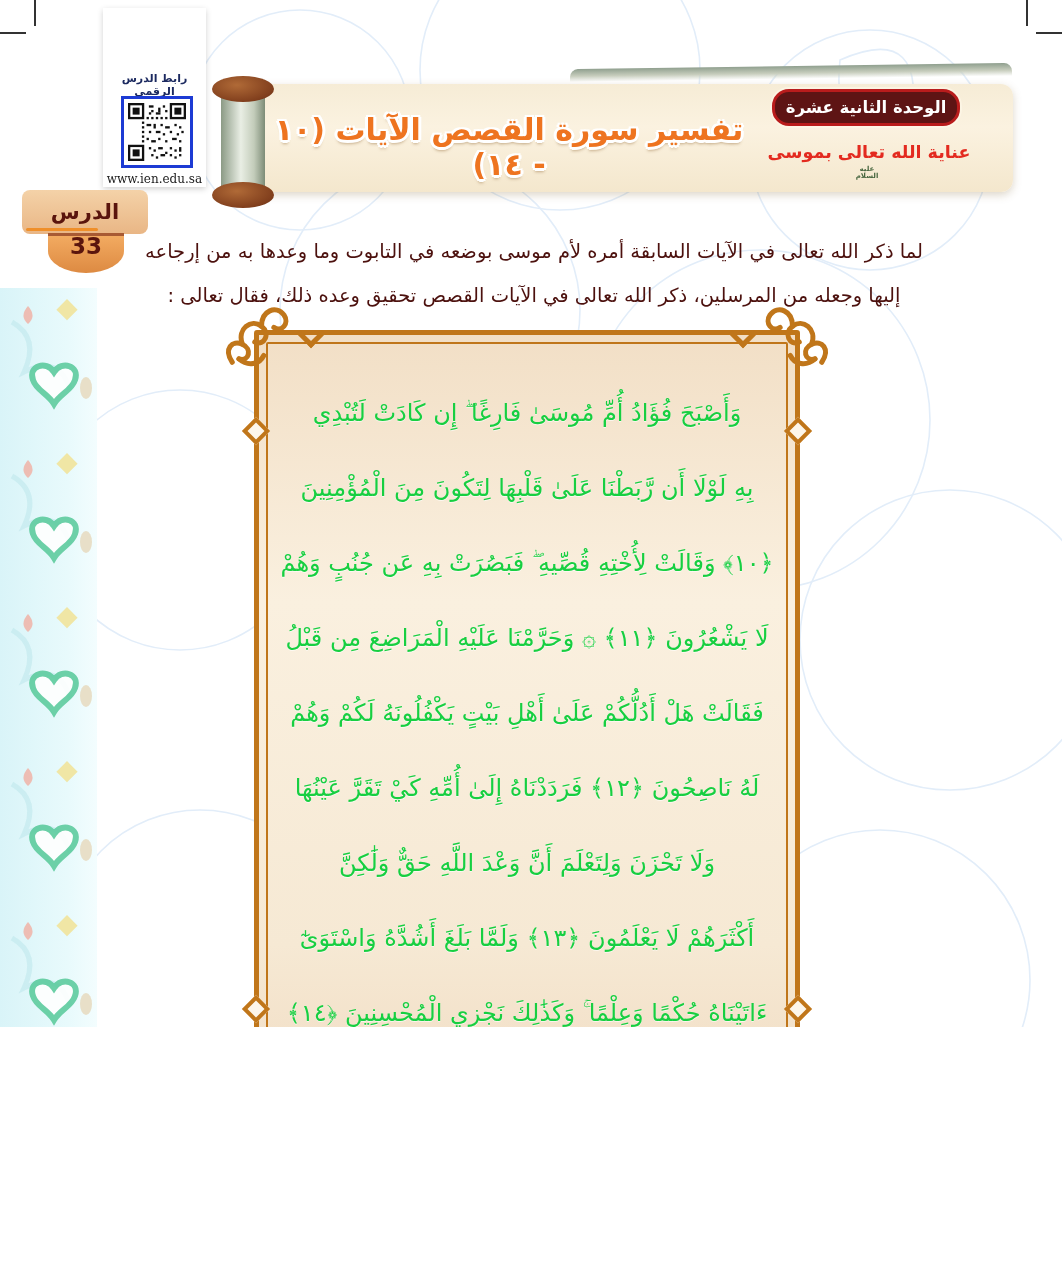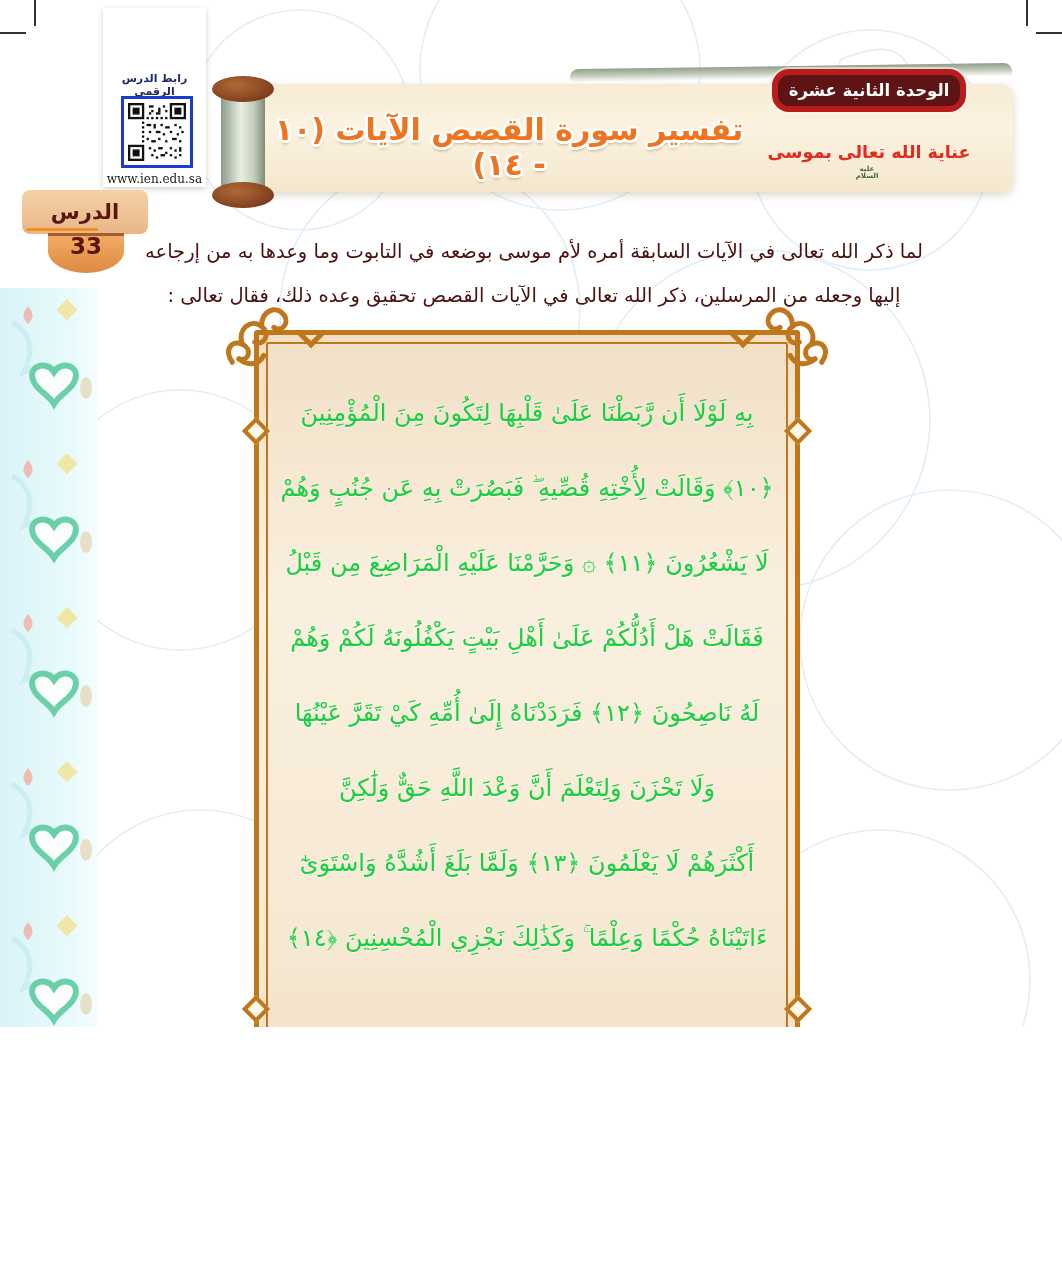--- a/index.html
+++ b/index.html
@@ -41,22 +41,22 @@
   #scroll-pole{position:absolute;left:221px;top:88px;width:44px;height:106px;z-index:4;
                background:linear-gradient(90deg,#8b9a85,#e9eee4 45%,#c3ccba 75%,#7d8c77);
                border-radius:4px;}
   .pole-knob{position:absolute;left:212px;width:62px;height:26px;z-index:5;border-radius:50%;
              background:radial-gradient(ellipse at 40% 35%,#b06a37,#813f1d 70%,#5f2c13);}
   #knob-top{top:76px;} #knob-bottom{top:182px;}
   #page-title{position:absolute;left:268px;top:112px;width:482px;z-index:4;text-align:center;
               font-size:30px;font-weight:bold;color:#ee7420;
               text-shadow:-2px -2px 0 #fff,2px -2px 0 #fff,-2px 2px 0 #fff,2px 2px 0 #fff,
                           0 3px 0 #fff,3px 0 0 #fff,-3px 0 0 #fff,0 4px 3px rgba(150,110,60,.5);}
-  #unit-badge{position:absolute;left:772px;top:69px;width:182px;height:31px;z-index:4;
-              background:#5e1414;border:6px solid #b91c1c;border-radius:17px;
+  #unit-badge{position:absolute;left:772px;top:89px;width:182px;height:31px;z-index:4;
+              background:#5e1414;border:3px solid #b91c1c;border-radius:17px;
               box-shadow:0 0 0 2px rgba(255,250,235,.55);
               display:flex;align-items:center;justify-content:center;
               color:#fff;font-size:16.5px;font-weight:bold;}
   #lesson-topic{position:absolute;left:756px;top:142px;width:226px;z-index:4;text-align:center;
                 color:#e32a1f;font-size:17.5px;font-weight:bold;}
   #honorific{display:inline-block;vertical-align:middle;margin-right:4px;line-height:1;
              font-size:7px;font-weight:bold;color:#47663f;text-align:center;}
   #honorific span{display:block;}
   
   #intro{position:absolute;left:128px;top:230px;width:812px;z-index:2;text-align:center;
@@ -277,20 +277,21 @@
     <div class="chev down" style="right:42px;"></div>
     <div class="chev up" style="left:42px;"></div>
     <div class="chev up" style="right:42px;"></div>
 
     <div class="edge-orn" style="left:-13px;top:86px;"></div>
     <div class="edge-orn" style="right:-13px;top:86px;"></div>
     <div class="edge-orn" style="left:-13px;top:664px;"></div>
     <div class="edge-orn" style="right:-13px;top:664px;"></div>
 
     <div id="quran-text">
+      <div class="qline">وَأَصْبَحَ فُؤَادُ أُمِّ مُوسَىٰ فَارِغًا ۖ إِن كَادَتْ لَتُبْدِي</div>
       <div class="qline">بِهِ لَوْلَا أَن رَّبَطْنَا عَلَىٰ قَلْبِهَا لِتَكُونَ مِنَ الْمُؤْمِنِينَ</div>
       <div class="qline">﴿١٠﴾ وَقَالَتْ لِأُخْتِهِ قُصِّيهِ ۖ فَبَصُرَتْ بِهِ عَن جُنُبٍ وَهُمْ</div>
       <div class="qline">لَا يَشْعُرُونَ ﴿١١﴾ ۞ وَحَرَّمْنَا عَلَيْهِ الْمَرَاضِعَ مِن قَبْلُ</div>
       <div class="qline">فَقَالَتْ هَلْ أَدُلُّكُمْ عَلَىٰ أَهْلِ بَيْتٍ يَكْفُلُونَهُ لَكُمْ وَهُمْ</div>
       <div class="qline">لَهُ نَاصِحُونَ ﴿١٢﴾ فَرَدَدْنَاهُ إِلَىٰ أُمِّهِ كَيْ تَقَرَّ عَيْنُهَا</div>
       <div class="qline">وَلَا تَحْزَنَ وَلِتَعْلَمَ أَنَّ وَعْدَ اللَّهِ حَقٌّ وَلَٰكِنَّ</div>
       <div class="qline">أَكْثَرَهُمْ لَا يَعْلَمُونَ ﴿١٣﴾ وَلَمَّا بَلَغَ أَشُدَّهُ وَاسْتَوَىٰٓ</div>
       <div class="qline">ءَاتَيْنَاهُ حُكْمًا وَعِلْمًا ۚ وَكَذَٰلِكَ نَجْزِي الْمُحْسِنِينَ ﴿١٤﴾</div>
     </div>
   </div>

